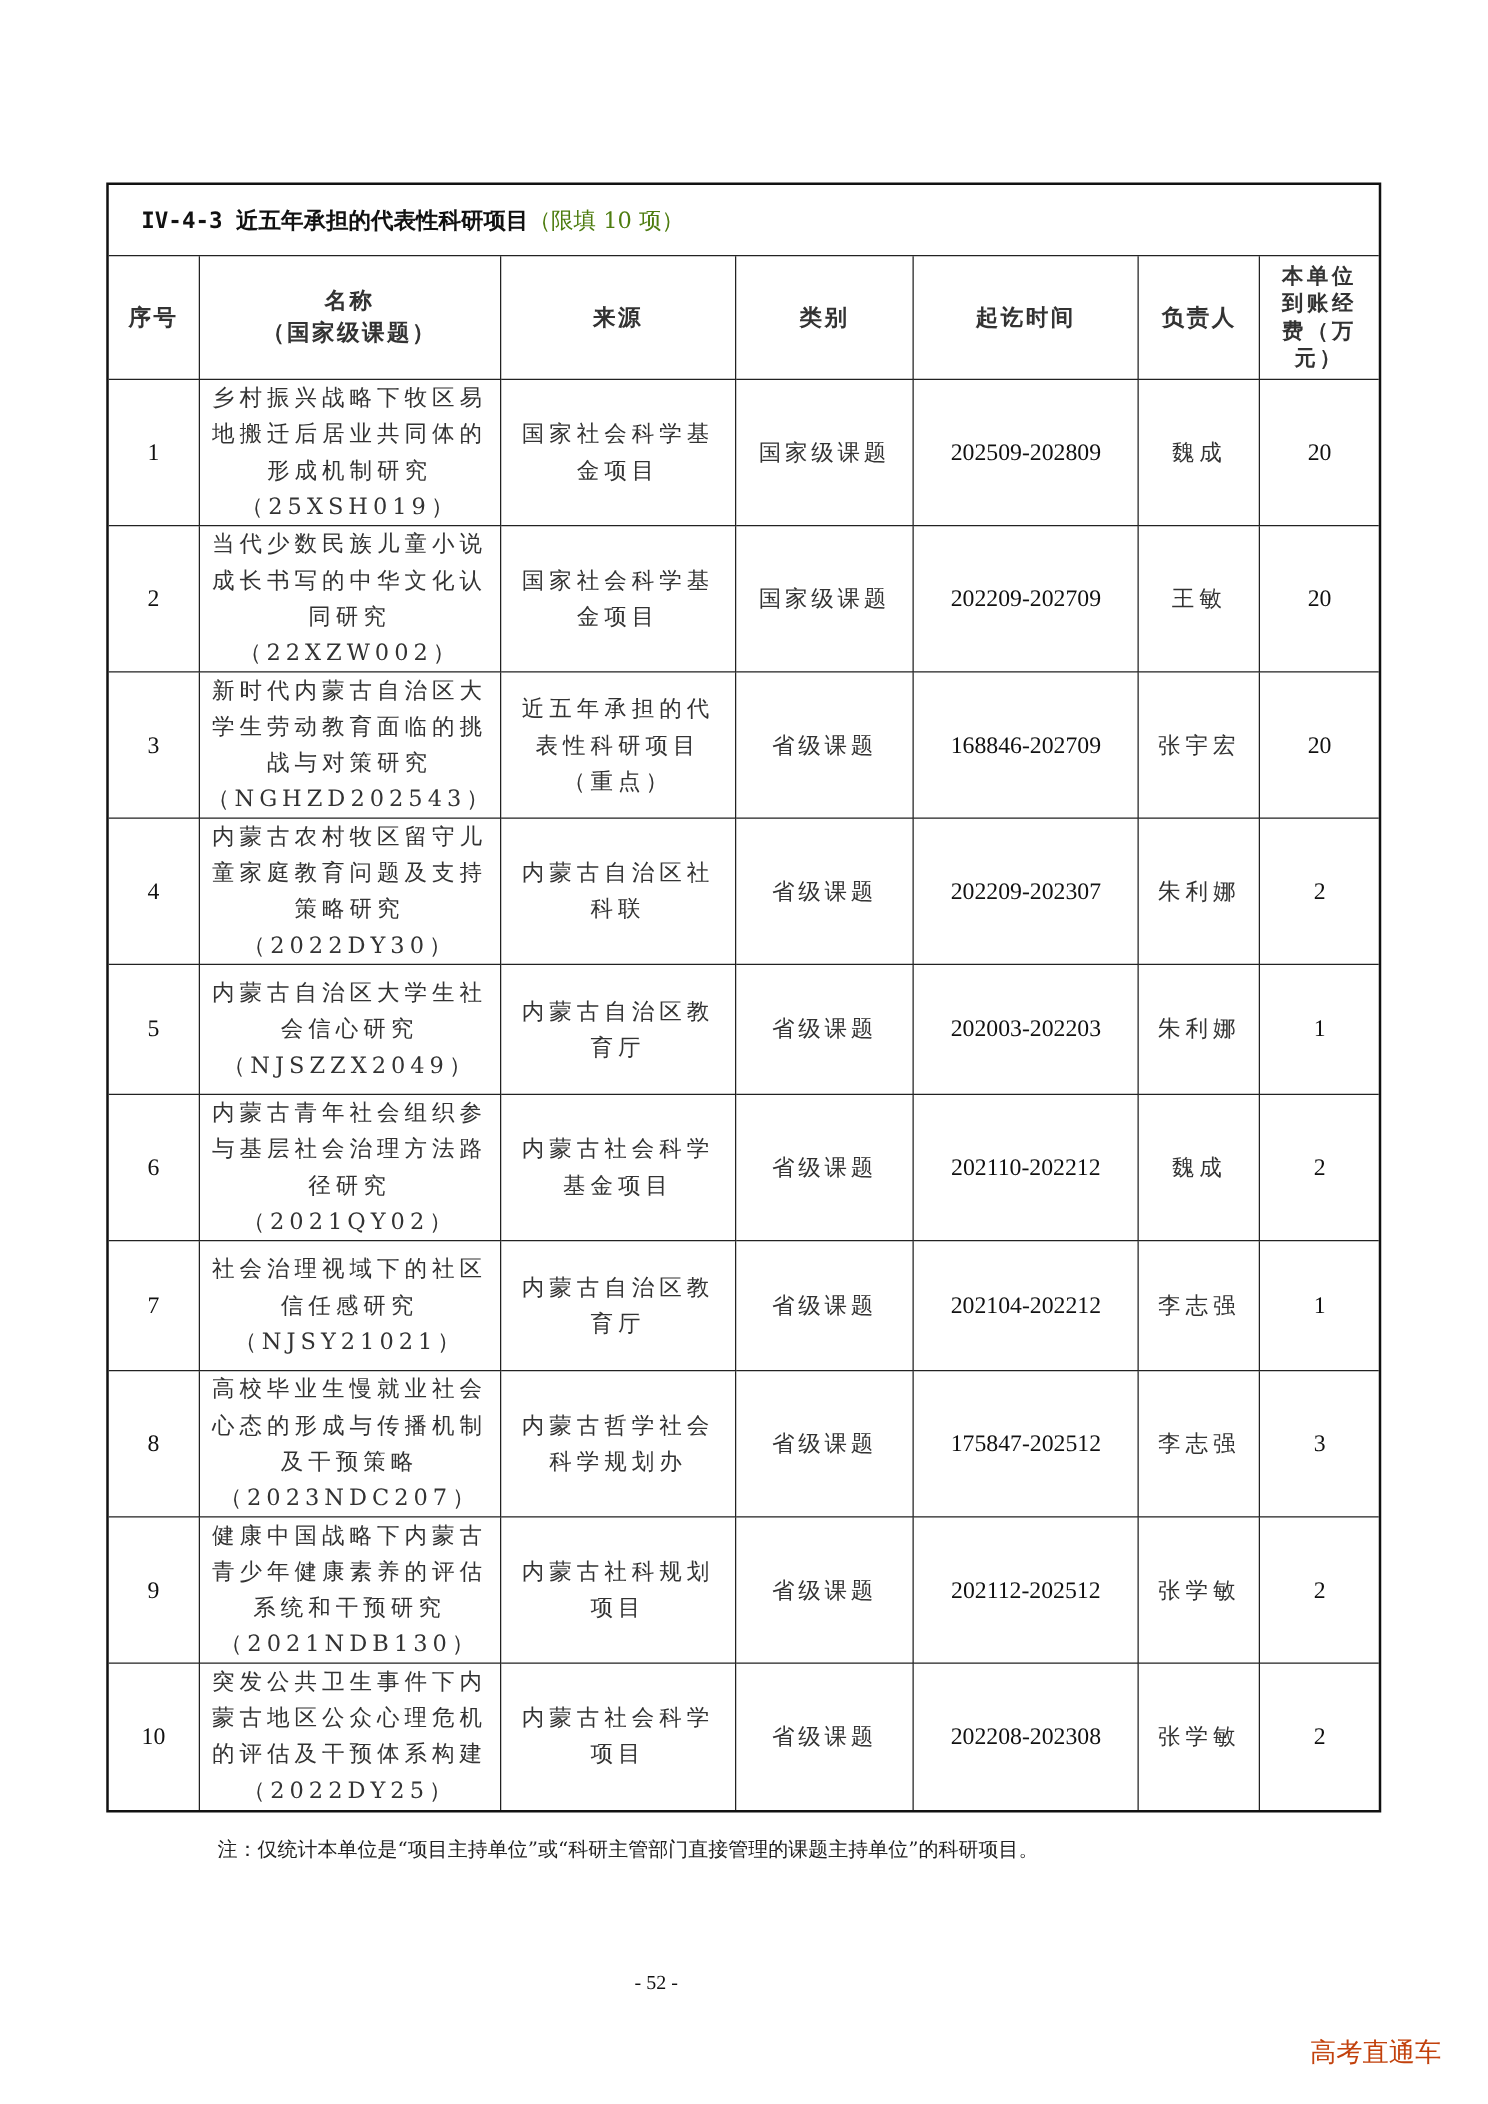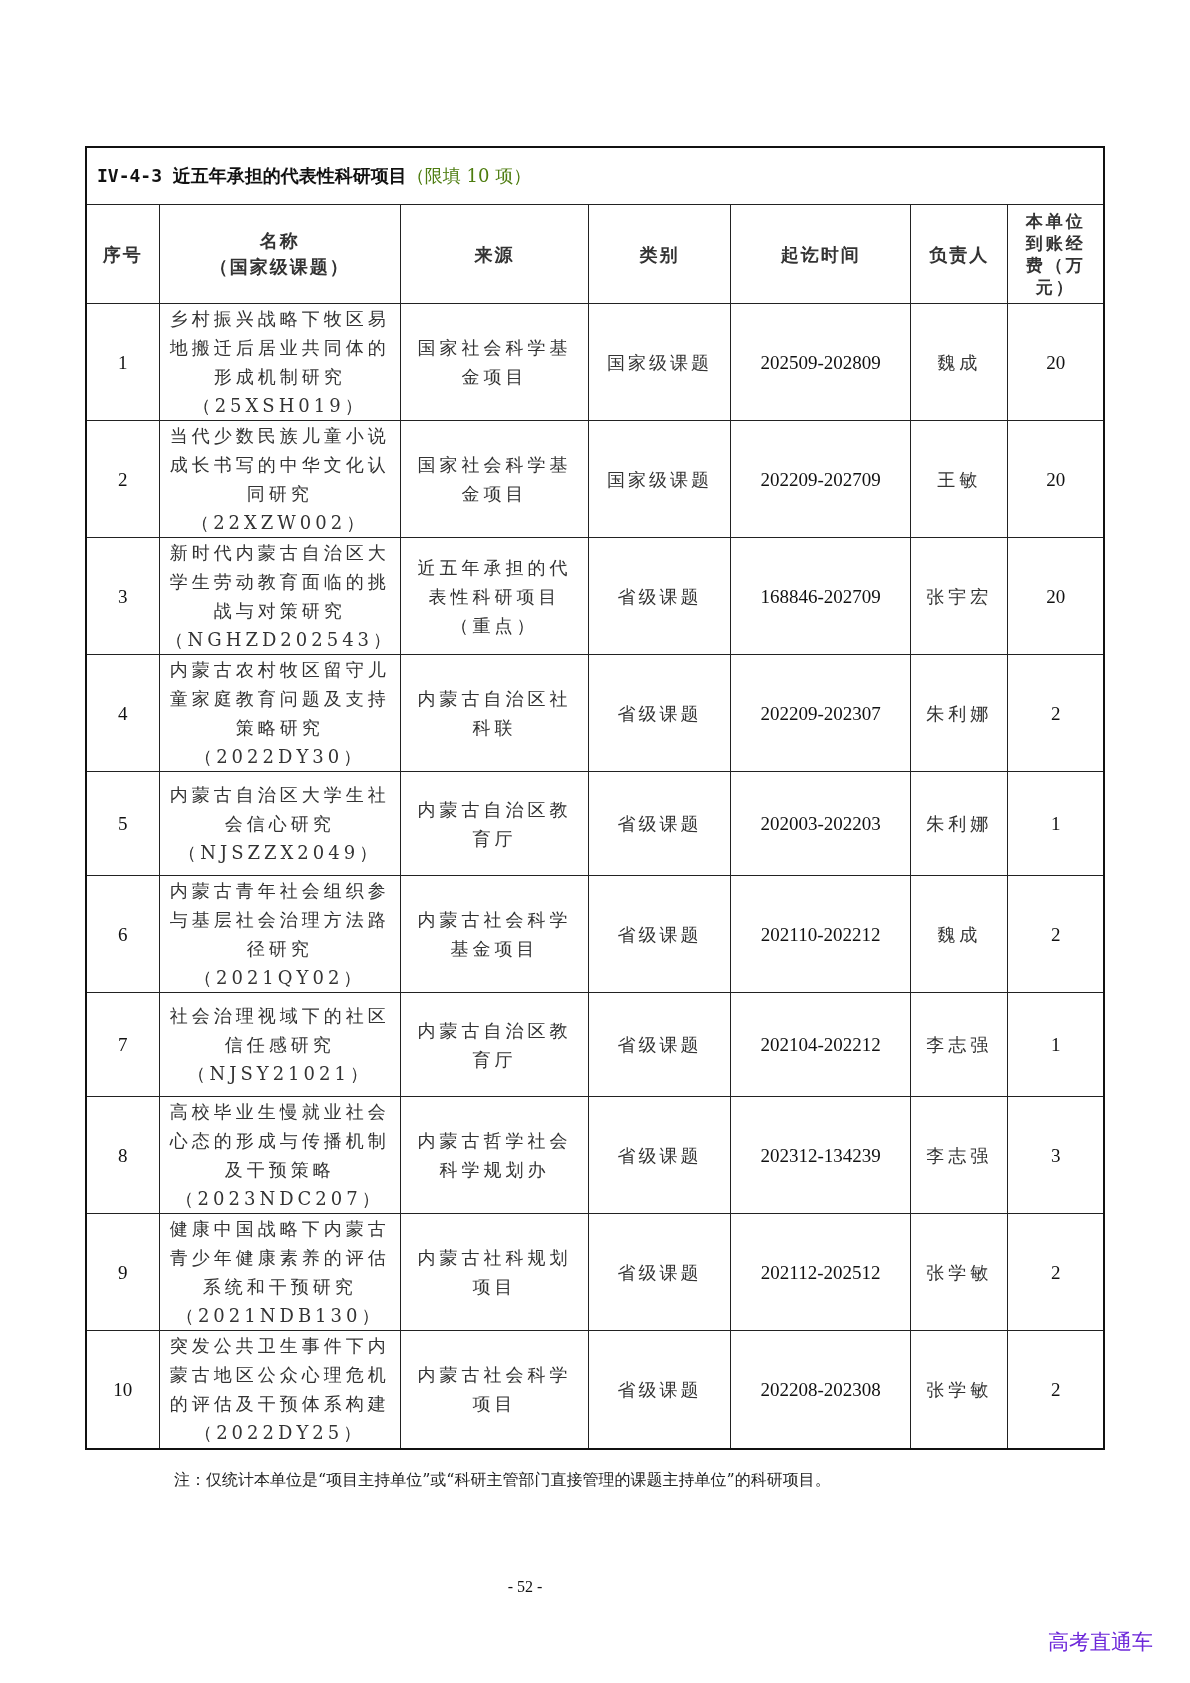--- a/index.html
+++ b/index.html
@@ -1,40 +1,40 @@
 <!DOCTYPE html>
 <html><head>
 <meta charset="utf-8">
 <style>
   html, body { margin:0; padding:0; background:#ffffff; }
   body { width:1190px; height:1683px; position:relative; overflow:hidden;
          font-family:"DejaVu Serif","Liberation Serif",serif; color:#222; }
   .tbl { position:absolute; left:85px; top:146px; width:1020px;
          border:2.5px solid #111; box-sizing:border-box; }
   .title-row { height:56px; border-bottom:1px solid #222; display:flex; align-items:center;
-               padding-left:10px; font-size:18px; color:#111; }
+               padding-left:26px; font-size:18px; color:#111; }
   .title-row .lim { color:#4d7c0f; }
   table { border-collapse:collapse; width:100%; table-layout:fixed; }
   td, th { border:1px solid #222; text-align:center; vertical-align:middle;
            font-weight:normal; font-size:18px; line-height:29px; padding:0 6px; color:#333; }
   tr > *:first-child { border-left:none; }
   tr > *:last-child { border-right:none; }
   tbody tr:last-child td { border-bottom:none;margin-top:44px; }
   thead th { border-top:none; height:98px; letter-spacing:2px;font-weight:bold; }
   th.fund { font-size:17px; line-height:22px; letter-spacing:3px; padding:0 10px; }
   td.name { letter-spacing:4px; }
   td.src { letter-spacing:4px; }
   td.cat { letter-spacing:3px; }
   td.num, td.date, td.fee { font-family:"Liberation Serif",serif; font-size:19px; color:#111; letter-spacing:0; }
   td.per { letter-spacing:4px; }
   .note { position:absolute; left:174px; top:1470px; font-size:16px; color:#222; }
   .pageno { position:absolute; left:0; width:1050px; top:1578px; text-align:center;
             font-family:"Liberation Serif",serif; font-size:16px; color:#111; }
   .wm { position:absolute; left:1048px; top:1628px; font-family:"DejaVu Sans",sans-serif;
-        font-size:21px; color:#6d28d9;text-align:right; }
+        font-size:21px; color:#c2410c;text-align:right; }
 </style>
 </head>
 <body>
 
 <div class="tbl">
   <div class="title-row">
     <span style="font-family:'DejaVu Sans Mono','Liberation Mono',monospace;font-weight:bold;">IV-4-3 近五年承担的代表性科研项目</span>
     <span class="lim">（限填 10 项）</span>
   </div>
   <table>
@@ -121,21 +121,21 @@
           <td class="cat">省级课题</td>
           <td class="date">202104-202212</td>
           <td class="per">李志强</td>
           <td class="fee">1</td>
         </tr>
         <tr style="height: 117px;">
           <td class="num">8</td>
           <td class="name">高校毕业生慢就业社会心态的形成与传播机制及干预策略（2023NDC207）</td>
           <td class="src">内蒙古哲学社会科学规划办</td>
           <td class="cat">省级课题</td>
-          <td class="date">202312-134239</td>
+          <td class="date">175847-202512</td>
           <td class="per">李志强</td>
           <td class="fee">3</td>
         </tr>
         <tr style="height: 117px;">
           <td class="num">9</td>
           <td class="name">健康中国战略下内蒙古青少年健康素养的评估系统和干预研究（2021NDB130）</td>
           <td class="src">内蒙古社科规划项目</td>
           <td class="cat">省级课题</td>
           <td class="date">202112-202512</td>
           <td class="per">张学敏</td>

